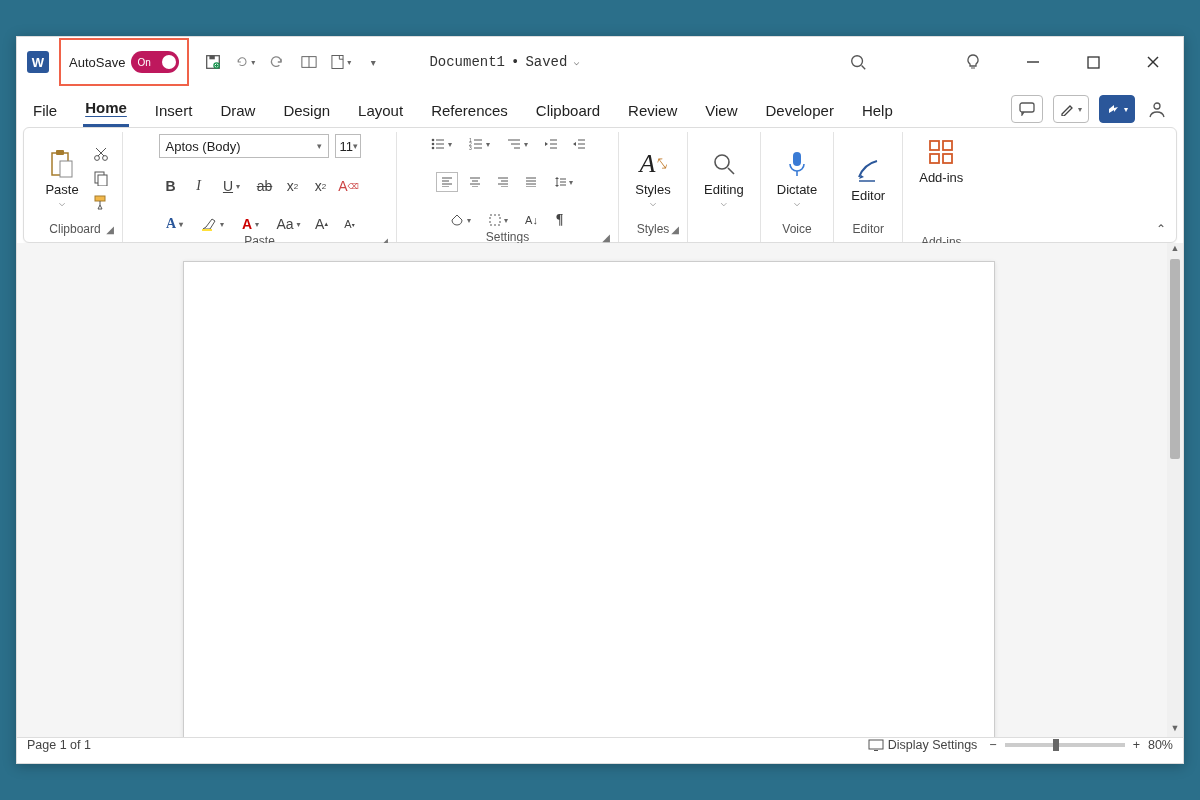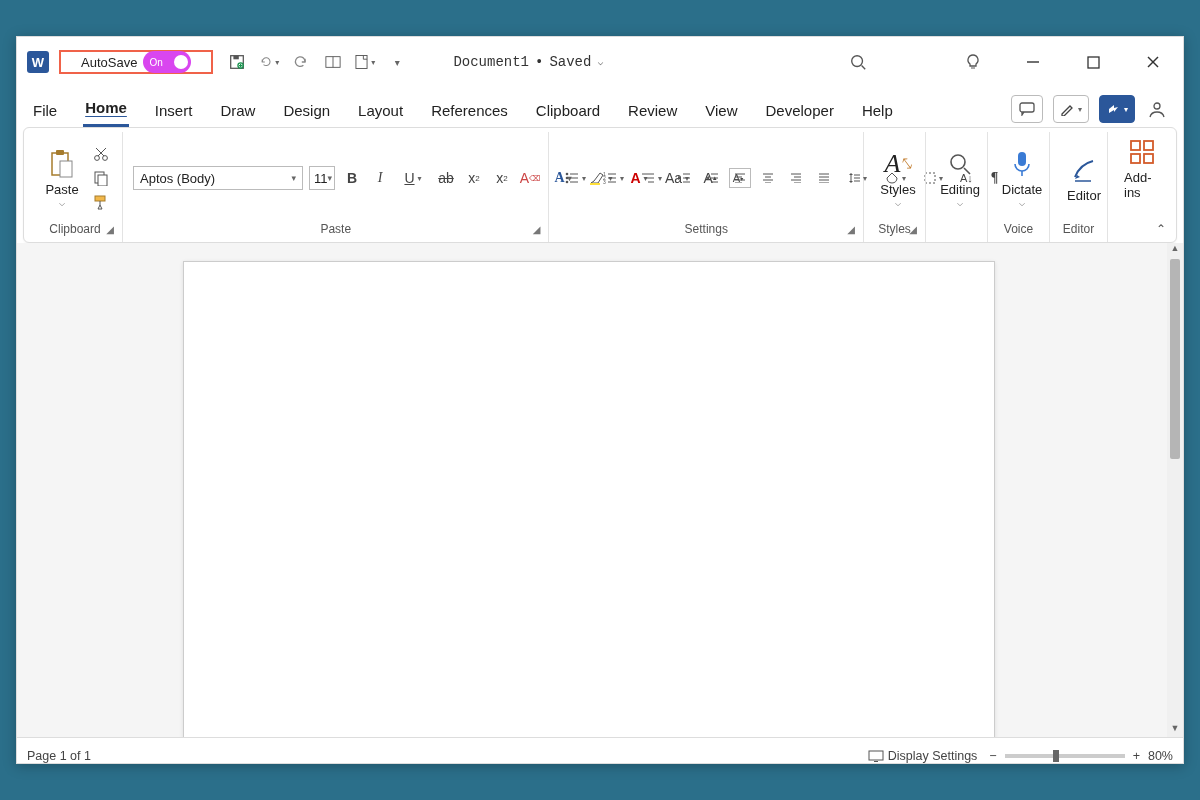--- a/index.html
+++ b/index.html
@@ -1,22 +1,22 @@
 <!DOCTYPE html>
 <html><head>
 <meta charset="utf-8">
 <style>
   * { box-sizing: border-box; margin: 0; padding: 0; }
   body { background: #2b6f8a; font-family: "Segoe UI", Arial, sans-serif; width: 1200px; height: 800px; overflow: hidden; font-size: 13px; color: #222; }
   .app { position: absolute; top: 36px; left: 16px; width: 1168px; height: 728px; background: #fff; border: 1px solid #ddd; box-shadow: 0 2px 12px rgba(0,0,0,.25); display: flex; flex-direction: column; }
   
   .titlebar { height: 50px; display: flex; align-items: center; padding: 0 10px; gap: 6px; }
   .word-logo { width: 22px; height: 22px; background: #2b579a; color: #fff; font-weight: bold; font-size: 13px; display: flex; align-items: center; justify-content: center; border-radius: 3px; }
-  .autosave-box { border: 2px solid #f06249; padding: 2px 20px; display: flex; align-items: center; gap: 6px; height: 24px; margin-left: 4px; }
-  .toggle { width: 48px; height: 22px; border-radius: 11px; background: #d946ef; display: flex; align-items: center; justify-content: flex-end; padding: 0 3px; color: #fff; font-size: 10px; position: relative; }
+  .autosave-box { border: 2px solid #f06249; padding: 2px 8px; display: flex; align-items: center; gap: 6px; height: 48px; margin-left: 4px; }
+  .toggle { width: 48px; height: 22px; border-radius: 11px; background: #be185d; display: flex; align-items: center; justify-content: flex-end; padding: 0 3px; color: #fff; font-size: 10px; position: relative; }
   .toggle .lbl { position: absolute; left: 6px; }
   .toggle .knob { width: 14px; height: 14px; background: #fff; border-radius: 50%; }
   .qat { display: flex; align-items: center; gap: 12px; margin-left: 8px; color: #555; }
   .qat .ic { width: 20px; height: 20px; display: flex; align-items: center; justify-content: center; }
   .doctitle { margin-left: 40px; font-size: 14px; display: flex; align-items: center; gap: 6px; color: #333; font-family: Liberation Mono, monospace; }
   .spacer { flex: 1; }
   .wincontrols { display: flex; align-items: center; gap: 40px; color: #444; margin-right: 10px; }
   .wincontrols .ic { width: 20px; height: 20px; display:flex;align-items:center;justify-content:center;}
   
   .tabrow { height: 40px; display: flex; align-items: flex-end; padding: 0 14px 0 14px; gap: 24px; font-size: 15px; }
@@ -31,39 +31,39 @@
   .ribbon { border: 1px solid #ddd; border-radius: 6px; padding: 4px 4px 0 4px; display: flex; align-items: stretch; gap: 0; height: 116px; background: #fff; box-shadow: 0 1px 2px rgba(0,0,0,.05); position:relative;}
   .group { padding: 2px 10px 2px 10px; display: flex; flex-direction: column; border-right: 1px solid #e3e3e3; }
   .group:last-of-type { border-right: none; gap: 48px; }
   .group .body { flex: 1; display: flex; align-items: center; gap: 4px; }
   .group .label { height: 18px; font-size: 12px; color: #555; text-align: center; position: relative; }
   .group .launcher { position:absolute; right:-2px; top:2px; font-size:10px; color:#777;}
   .collapse-rib { position:absolute; right:10px; bottom:6px; color:#555; font-size:12px;}
   
   .col { display:flex; flex-direction:column; gap:4px; align-items:center;}
   .row { display:flex; gap:6px; align-items:center;}
-  .rows { display:flex; gap:6px;}
+  .rows { display:flex; flex-direction:column; gap:18px;align-items:center;}
   .ibtn { width: 22px; height: 20px; display:flex; align-items:center; justify-content:center; color:#444; font-size:14px; }
   .ibtn.dd { width: 32px; }
   .dd::after { content:"▾"; font-size:8px; color:#666; margin-left:3px;}
   .bigbtn { display:flex; flex-direction:column; align-items:center; justify-content:center; gap:2px; padding:2px 6px; font-size:13px; min-width:48px;}
   .bigbtn .icn { font-size:22px; height:32px; display:flex;align-items:center;justify-content:center;}
   .bigbtn .txt { font-size:13px;}
   .bigbtn .car { font-size:8px;color:#666;}
   .fontname { width: 170px; height:24px; border:1px solid #bbb; display:flex;align-items:center;padding:0 6px;font-size:13px;justify-content:space-between;}
   .fsize { width:26px; height:24px; border:1px solid #bbb; display:flex;align-items:center;padding:0 4px;font-size:13px;justify-content:space-between;}
   
   .canvas { flex:1; background:#f5f5f5; position:relative; overflow:hidden;}
   .page { position:absolute; top:18px; left:166px; width:812px; height: 900px; background:#fff; border:1px solid #ccc; box-shadow:0 1px 4px rgba(0,0,0,.1);}
   .vscroll { position:absolute; right:0; top:0; bottom:0; width:16px; background:#f0f0f0; display:flex;flex-direction:column;align-items:center;}
   .vscroll .arrow { height:14px; font-size:9px; color:#666;}
   .vscroll .thumb { width:10px; background:#b5b5b5; border-radius:2px; margin:2px 0;}
   .vscroll .track { flex:1; display:flex; flex-direction:column; align-items:center;}
   
-  .status { height:26px; border-top:1px solid #ddd; display:flex; align-items:flex-end; padding:0 10px; font-size:12.5px; color:#444; gap:12px;}
+  .status { height:26px; border-top:1px solid #ddd; display:flex; align-items:flex-start; padding:0 10px; font-size:12.5px; color:#444; gap:12px;}
   .status .spacer{flex:1}
   .zoom { display:flex;align-items:center;gap:8px;}
   .zslider { width:120px; height:4px; background:#ccc; position:relative;}
   .zslider .zhandle { position:absolute; top:-4px; width:6px; height:12px; background:#666;}
   svg { display:block; }
   .und { text-decoration: underline;}
   .strike { text-decoration: line-through;}
 </style>
 </head>
 <body>

